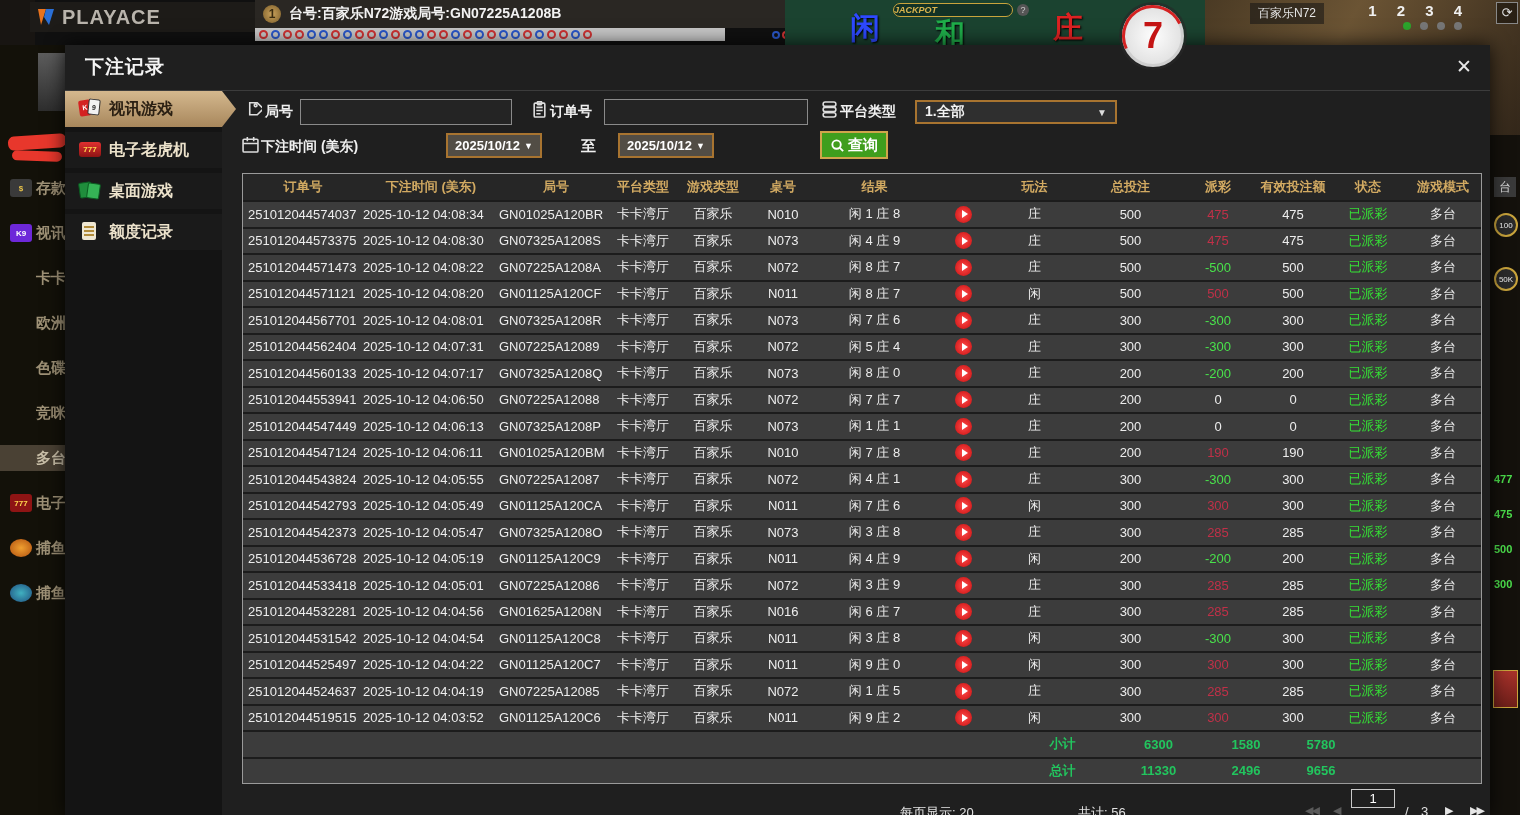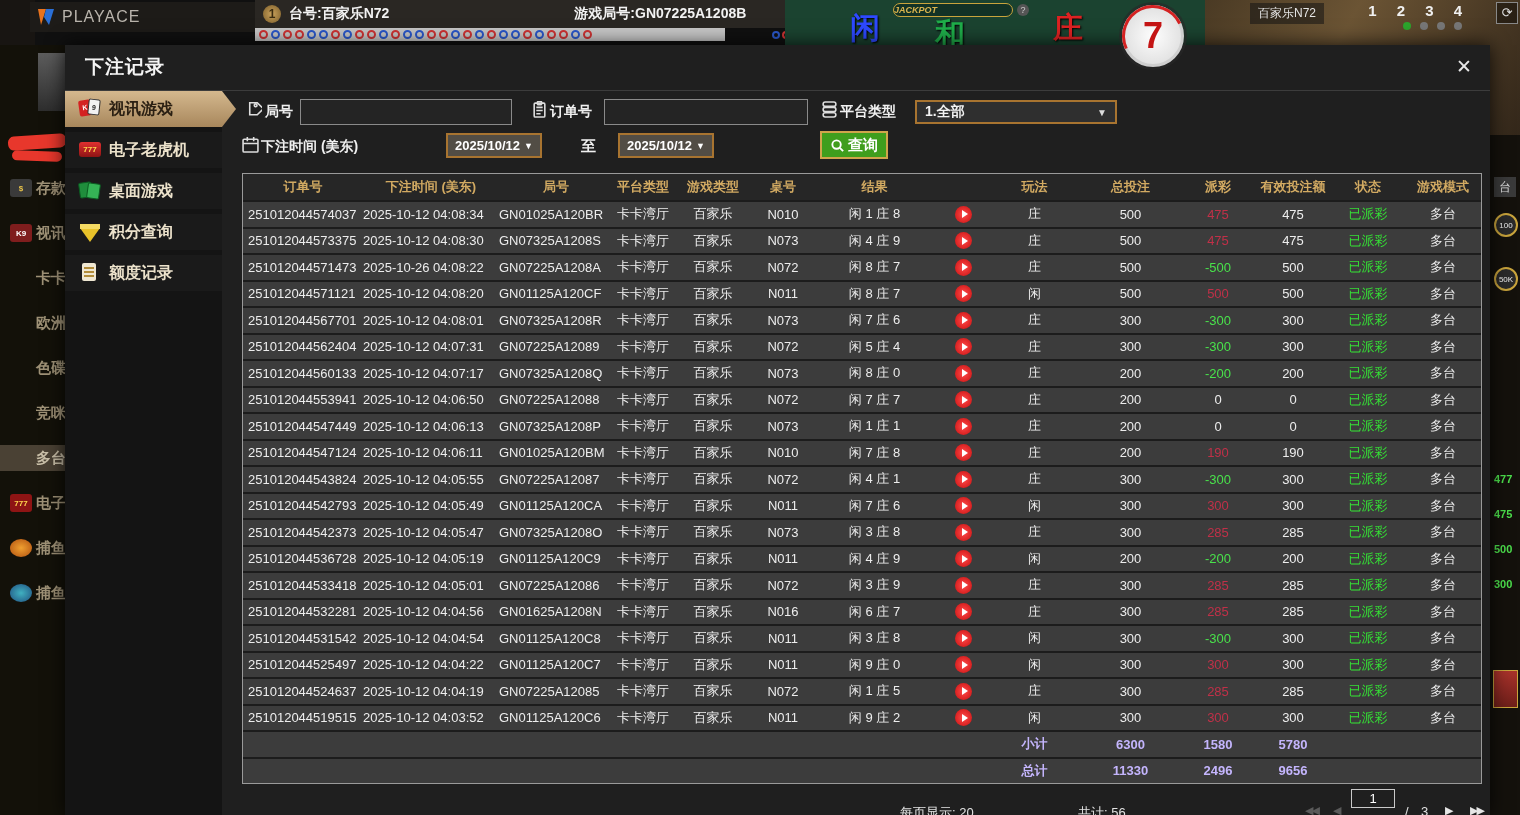--- a/index.html
+++ b/index.html
@@ -4,25 +4,25 @@
 <style>
   * { margin:0; padding:0; box-sizing:border-box; }
   html,body { width:1520px; height:815px; overflow:hidden; background:#000;
     font-family:"Liberation Sans","DejaVu Sans",sans-serif; }
   .stage { position:relative; width:1520px; height:815px; background:#101010; overflow:hidden; }
   .abs { position:absolute; }
 
   
   .bg-left-rail { left:0; top:0; width:35px; height:815px; background:#181512; }
   .bg-logo { left:30px; top:2px; width:225px; height:30px; background:#1d1b18; display:flex; align-items:center; gap:6px; padding-left:6px; }
-  .bg-logo .brand-text { color:#b9b4ac; font-weight:normal; font-size:16px; letter-spacing:1px; }
+  .bg-logo .brand-text { color:#b9b4ac; font-weight:bold; font-size:20px; letter-spacing:1px; }
   .bg-infobar { left:255px; top:0; width:950px; height:28px; background:#2a2723; display:flex; align-items:center; }
   .bg-infobar .coin { width:18px; height:18px; margin-left:8px; border-radius:50%; background:radial-gradient(#caa25c,#7a5c28); color:#3a2b10; font-size:12px; font-weight:bold; display:flex; align-items:center; justify-content:center; }
   .bg-infobar .tbl { color:#f2f2f2; font-size:14px; font-weight:bold; margin-left:8px; }
-  .bg-infobar .rnd { color:#f2f2f2; font-size:14px; font-weight:bold; margin-left:185px; }
+  .bg-infobar .rnd { color:#f2f2f2; font-size:14px; font-weight:bold; }
   .bead-plate { left:255px; top:28px; width:470px; height:13px; background:#c6c6c6; display:flex; align-items:center; gap:3px; padding:0 4px; }
   .bead-plate i, .bead-ring-row i { display:block; width:9px; height:9px; border-radius:50%; border:2px solid #888; }
   .bead-ring-row { left:772px; top:28px; width:300px; height:13px; display:flex; align-items:center; gap:2px; }
   .bead-ring-row i { width:8px; height:8px; background:transparent; }
   i.bd-r { border-color:#c33; } i.bd-b { border-color:#2a57c8; } i.bd-g { border-color:#2c9e46; }
   .bg-gametable { left:785px; top:0; width:420px; height:46px; background:#1b4330; overflow:hidden; }
   .bg-zone { position:absolute; font-size:30px; font-weight:bold; top:8px; text-shadow:1px 1px 2px #000; }
   .bg-zone.p { left:65px; color:#2d49ff; }
   .bg-zone.t { left:150px; color:#1fae4a; top:14px; }
   .bg-zone.b { left:268px; color:#d22; }
@@ -79,21 +79,21 @@
   .f-select::after { content:"▼"; position:absolute; right:8px; font-size:10px; color:#ddd; }
   .f-date { position:absolute; width:96px; height:25px; background:#524d45; border:2px solid #a87430; color:#fff; font-size:13px; font-weight:bold; display:flex; align-items:center; justify-content:center; gap:4px; cursor:pointer; }
   .f-date::after { content:"▼"; font-size:9px; }
   .btn-query { position:absolute; left:755px; top:86px; width:68px; height:28px; background:#3f9e1d; border:2px solid #cfa54b; color:#fff; font-size:15px; font-weight:bold; display:flex; align-items:center; justify-content:center; gap:3px; cursor:pointer; }
   .fico { position:absolute; width:17px; height:17px; stroke:#ddd; fill:none; stroke-width:1.5; }
 
   
   .bet-table { position:absolute; left:177px; top:128px; width:1240px; border:1px solid #9a9a9a; background:#1f1f1f; }
   .t-row { display:flex; align-items:center; height:26.5px; background:#3c3c3c; border-top:2px solid #1c1c1c; color:#ededed; font-size:13px; }
   .t-head { height:26px; background:#262626; border-top:none; color:#d2aa62; font-weight:bold; }
-  .t-sum { color:#c4b5fd; font-weight:bold; }
+  .t-sum { color:#22c55e; font-weight:bold;padding-left:28px; }
   .c { flex:0 0 auto; text-align:center; white-space:nowrap; overflow:hidden; }
   .c-order { width:120px; text-align:left; padding-left:5px; }
   .c-time  { width:136px; text-align:left; }
   .c-round { width:114px; text-align:left; }
   .c-hall  { width:60px; } .c-game { width:80px; } .c-tbl { width:60px; }
   .c-result{ width:123px; } .c-play { width:55px; }
   .c-side  { width:87px; }  .c-bet { width:105px; }
   .c-payout{ width:70px; }  .c-valid { width:80px; }
   .c-status{ width:70px; color:#35df35; } .c-mode { width:80px; }
   .t-head .c { text-align:center; padding-left:0; }
@@ -225,21 +225,21 @@
   <div class="abs bg-leftmenu">
     <div class="bg-avatar"></div>
     <div class="bg-scrib1"></div>
     <div class="bg-scrib2"></div>
     <div id="bg-menu-rows">
         <div class="bg-mrow" style="top: 130px;">
           <span class="micon" style="background: rgb(58, 58, 58); color: rgb(232, 195, 74);">$</span>
           <span>存款</span>
         </div>
         <div class="bg-mrow" style="top: 175px;">
-          <span class="micon" style="background: #7f1d1d;">K9</span>
+          <span class="micon" style="background: #6d28d9;">K9</span>
           <span>视讯游戏</span>
         </div>
         <div class="bg-mrow" style="top: 220px;">
           <span>卡卡湾</span>
         </div>
         <div class="bg-mrow" style="top: 265px;">
           <span>欧洲厅</span>
         </div>
         <div class="bg-mrow" style="top: 310px;">
           <span>色碟</span>
@@ -294,26 +294,20 @@
             <span class="slot-i">777</span>
           </span>
         <span>电子老虎机</span>
       </div>
       <div class="tab">
         <span class="ticon">
             <span class="tg-a"></span>
             <span class="tg-b"></span>
           </span>
         <span>桌面游戏</span>
-      </div>
-      <div class="tab">
-        <span class="ticon">
-            <span class="diamond-i" style="top:6px"></span>
-          </span>
-        <span>积分查询</span>
       </div>
       <div class="tab">
         <span class="ticon">
             <span class="doc-i"></span>
           </span>
         <span>额度记录</span>
       </div>
     </div>
 
     <svg class="fico" style="left:180px;top:56px" viewBox="0 0 16 16">
@@ -409,21 +403,21 @@
     <span class="c c-side">庄</span>
     <span class="c c-bet">500</span>
     <span class="c c-payout pos">475</span>
     <span class="c c-valid">475</span>
     <span class="c c-status">已派彩</span>
     <span class="c c-mode">多台</span>
   </div>
 
   <div class="t-row">
     <span class="c c-order">251012044571473</span>
-    <span class="c c-time">2025-10-26 04:08:22</span>
+    <span class="c c-time">2025-10-12 04:08:22</span>
     <span class="c c-round">GN07225A1208A</span>
     <span class="c c-hall">卡卡湾厅</span>
     <span class="c c-game">百家乐</span>
     <span class="c c-tbl">N072</span>
     <span class="c c-result">闲 8 庄 7</span>
     <span class="c c-play"><span class="playbtn"></span></span>
     <span class="c c-side">庄</span>
     <span class="c c-bet">500</span>
     <span class="c c-payout neg">-500</span>
     <span class="c c-valid">500</span>

